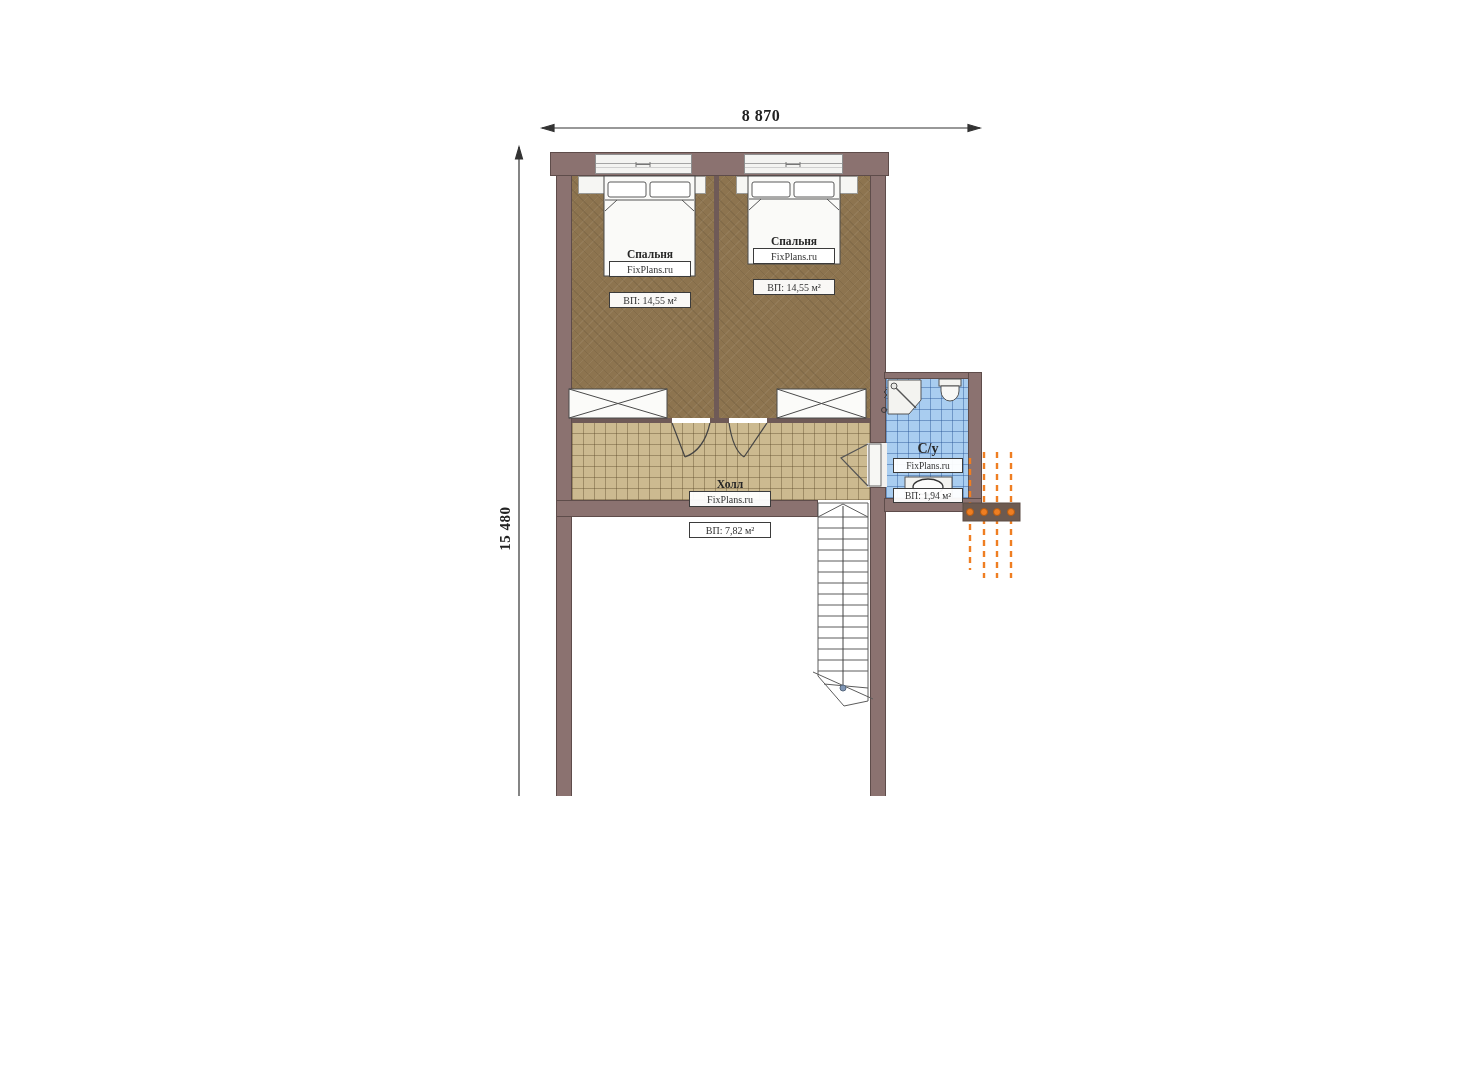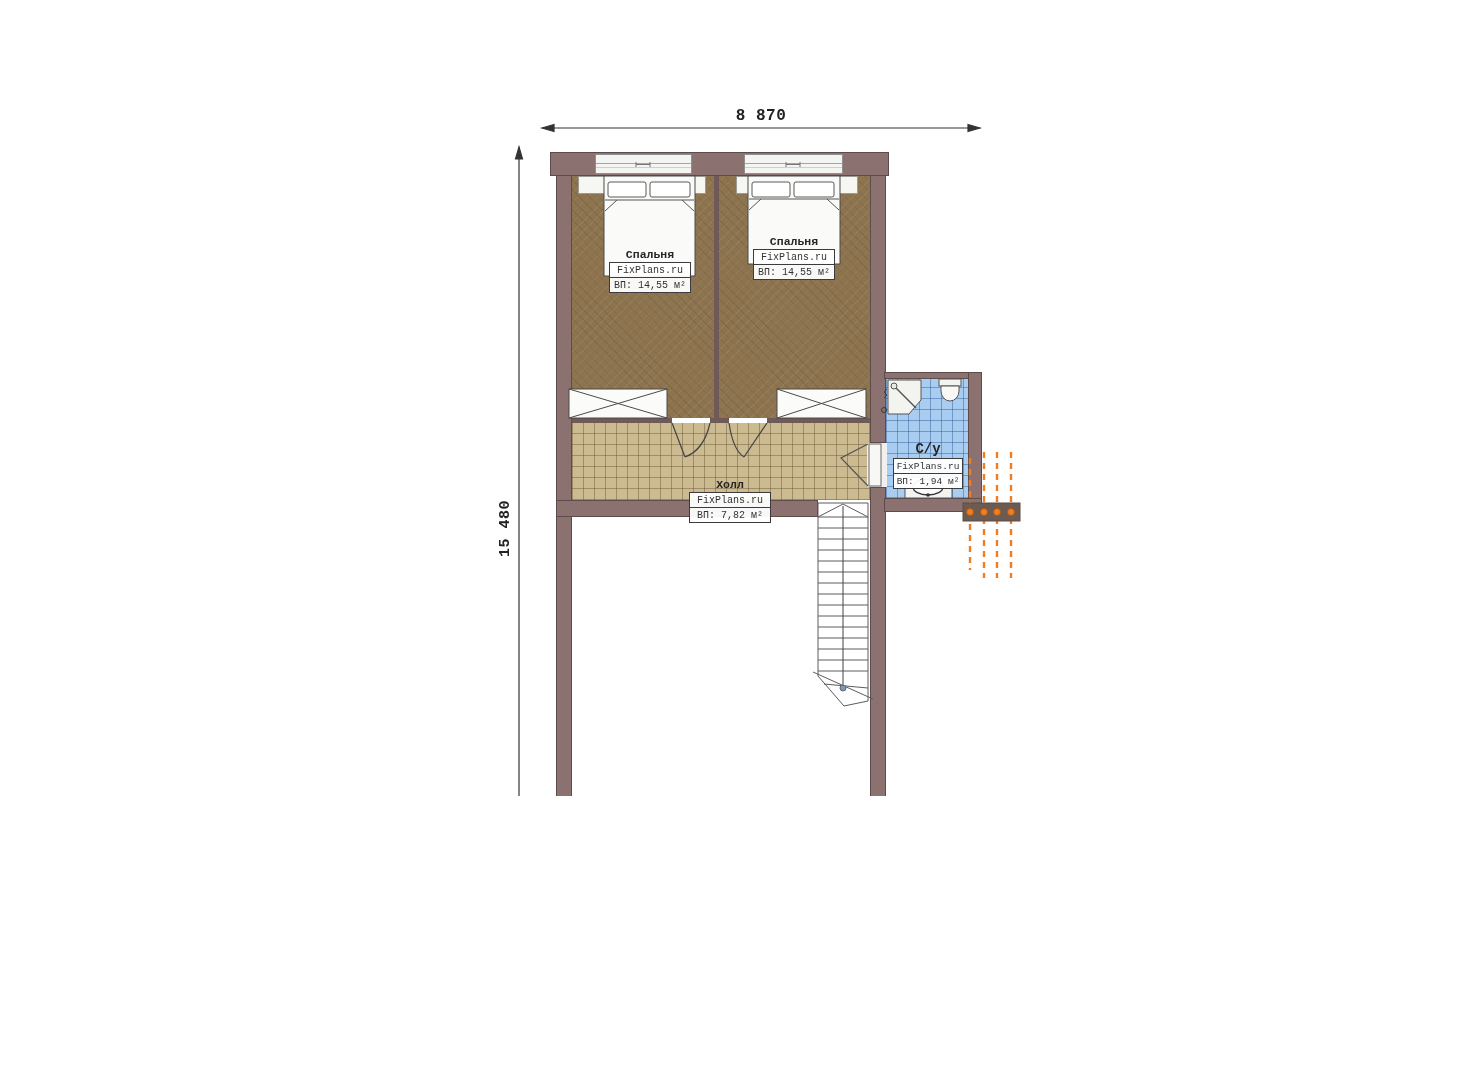--- a/index.html
+++ b/index.html
@@ -2,21 +2,21 @@
 <html style="--wall: #8b7270; --wall-outline: #5e4c4a; --bedroom-floor: #8d744f; --hall-floor: #ccba90; --bathroom-floor: #a9cdf0; --accent-orange: #ef7e22; --pergola-band: #6d5a50; --dimension-text: #222222;"><head>
 <meta charset="utf-8">
 <style>
   :root{
     --wall:#8b7270; --wall-outline:#5e4c4a; --bedroom-floor:#8d744f;
     --hall-floor:#ccba90; --bathroom-floor:#a9cdf0; --accent-orange:#ef7e22;
     --pergola-band:#6d5a50; --dimension-text:#222222;
   }
   html,body{margin:0;padding:0;background:#fff;}
   .canvas{position:relative;width:1474px;height:796px;background:#fff;overflow:hidden;
-    font-family:Liberation Mono, monospace;}
+    font-family:Liberation Serif, serif;}
   .abs{position:absolute;box-sizing:border-box;}
   .wall{background:var(--wall);border:1px solid var(--wall-outline);}
   .thinwall{background:#6f5a57;}
   .window{background:#f4f4f2;border:1px solid #8f8f8f;
     background-image:linear-gradient(#a5a5a5,#a5a5a5),linear-gradient(#cfcfcf,#cfcfcf);
     background-size:100% 1px,100% 1px;background-position:0 45%,0 72%;background-repeat:no-repeat;}
   .sill{background:#f6f6f3;border:1px solid #9a9a96;}
   .floor-bedroom{background-color:var(--bedroom-floor);
     background-image:repeating-linear-gradient(45deg,rgba(0,0,0,.08) 0 1px,transparent 1px 7px),
                      repeating-linear-gradient(-45deg,rgba(255,255,255,.06) 0 1px,transparent 1px 7px);}
@@ -27,21 +27,21 @@
     background-image:repeating-linear-gradient(0deg,rgba(40,85,150,.45) 0 1px,transparent 1px 11px),
                      repeating-linear-gradient(90deg,rgba(40,85,150,.45) 0 1px,transparent 1px 11px);}
   .column{background:#897371;border:1px solid #675350;border-left:2px solid #5c4a48;}
   .dim-label{position:absolute;font-weight:bold;color:var(--dimension-text);letter-spacing:.5px;}
   .dim-top{left:542px;top:107px;width:438px;text-align:center;font-size:16px;}
   .dim-left{left:466px;top:520px;width:78px;text-align:center;font-size:15px;
     transform:rotate(-90deg);transform-origin:center;}
   .room-label{position:absolute;text-align:center;z-index:6;color:#262626;}
   .room-name{font-size:11.5px;font-weight:bold;margin-bottom:2px;margin-top:28px;}
   .wm-box{border:1px solid #3b3b3b;background:rgba(255,255,255,.95);font-size:10px;
-    padding:1.5px 2px;margin:-1px auto 0;width:76px;color:#333;}
+    padding:1.5px 2px;margin:-1px auto 16px;width:76px;color:#333;}
   .wm-box.small{width:64px;font-size:9.5px;}
   svg.overlay{position:absolute;left:0;top:0;z-index:5;pointer-events:none;}
 </style>
 </head>
 <body>
 
 <div class="canvas">
 
   <div class="abs floor-bedroom" style="left:572px;top:176px;width:142px;height:242px;"></div>
   <div class="abs floor-bedroom" style="left:719px;top:176px;width:151px;height:242px;"></div>

